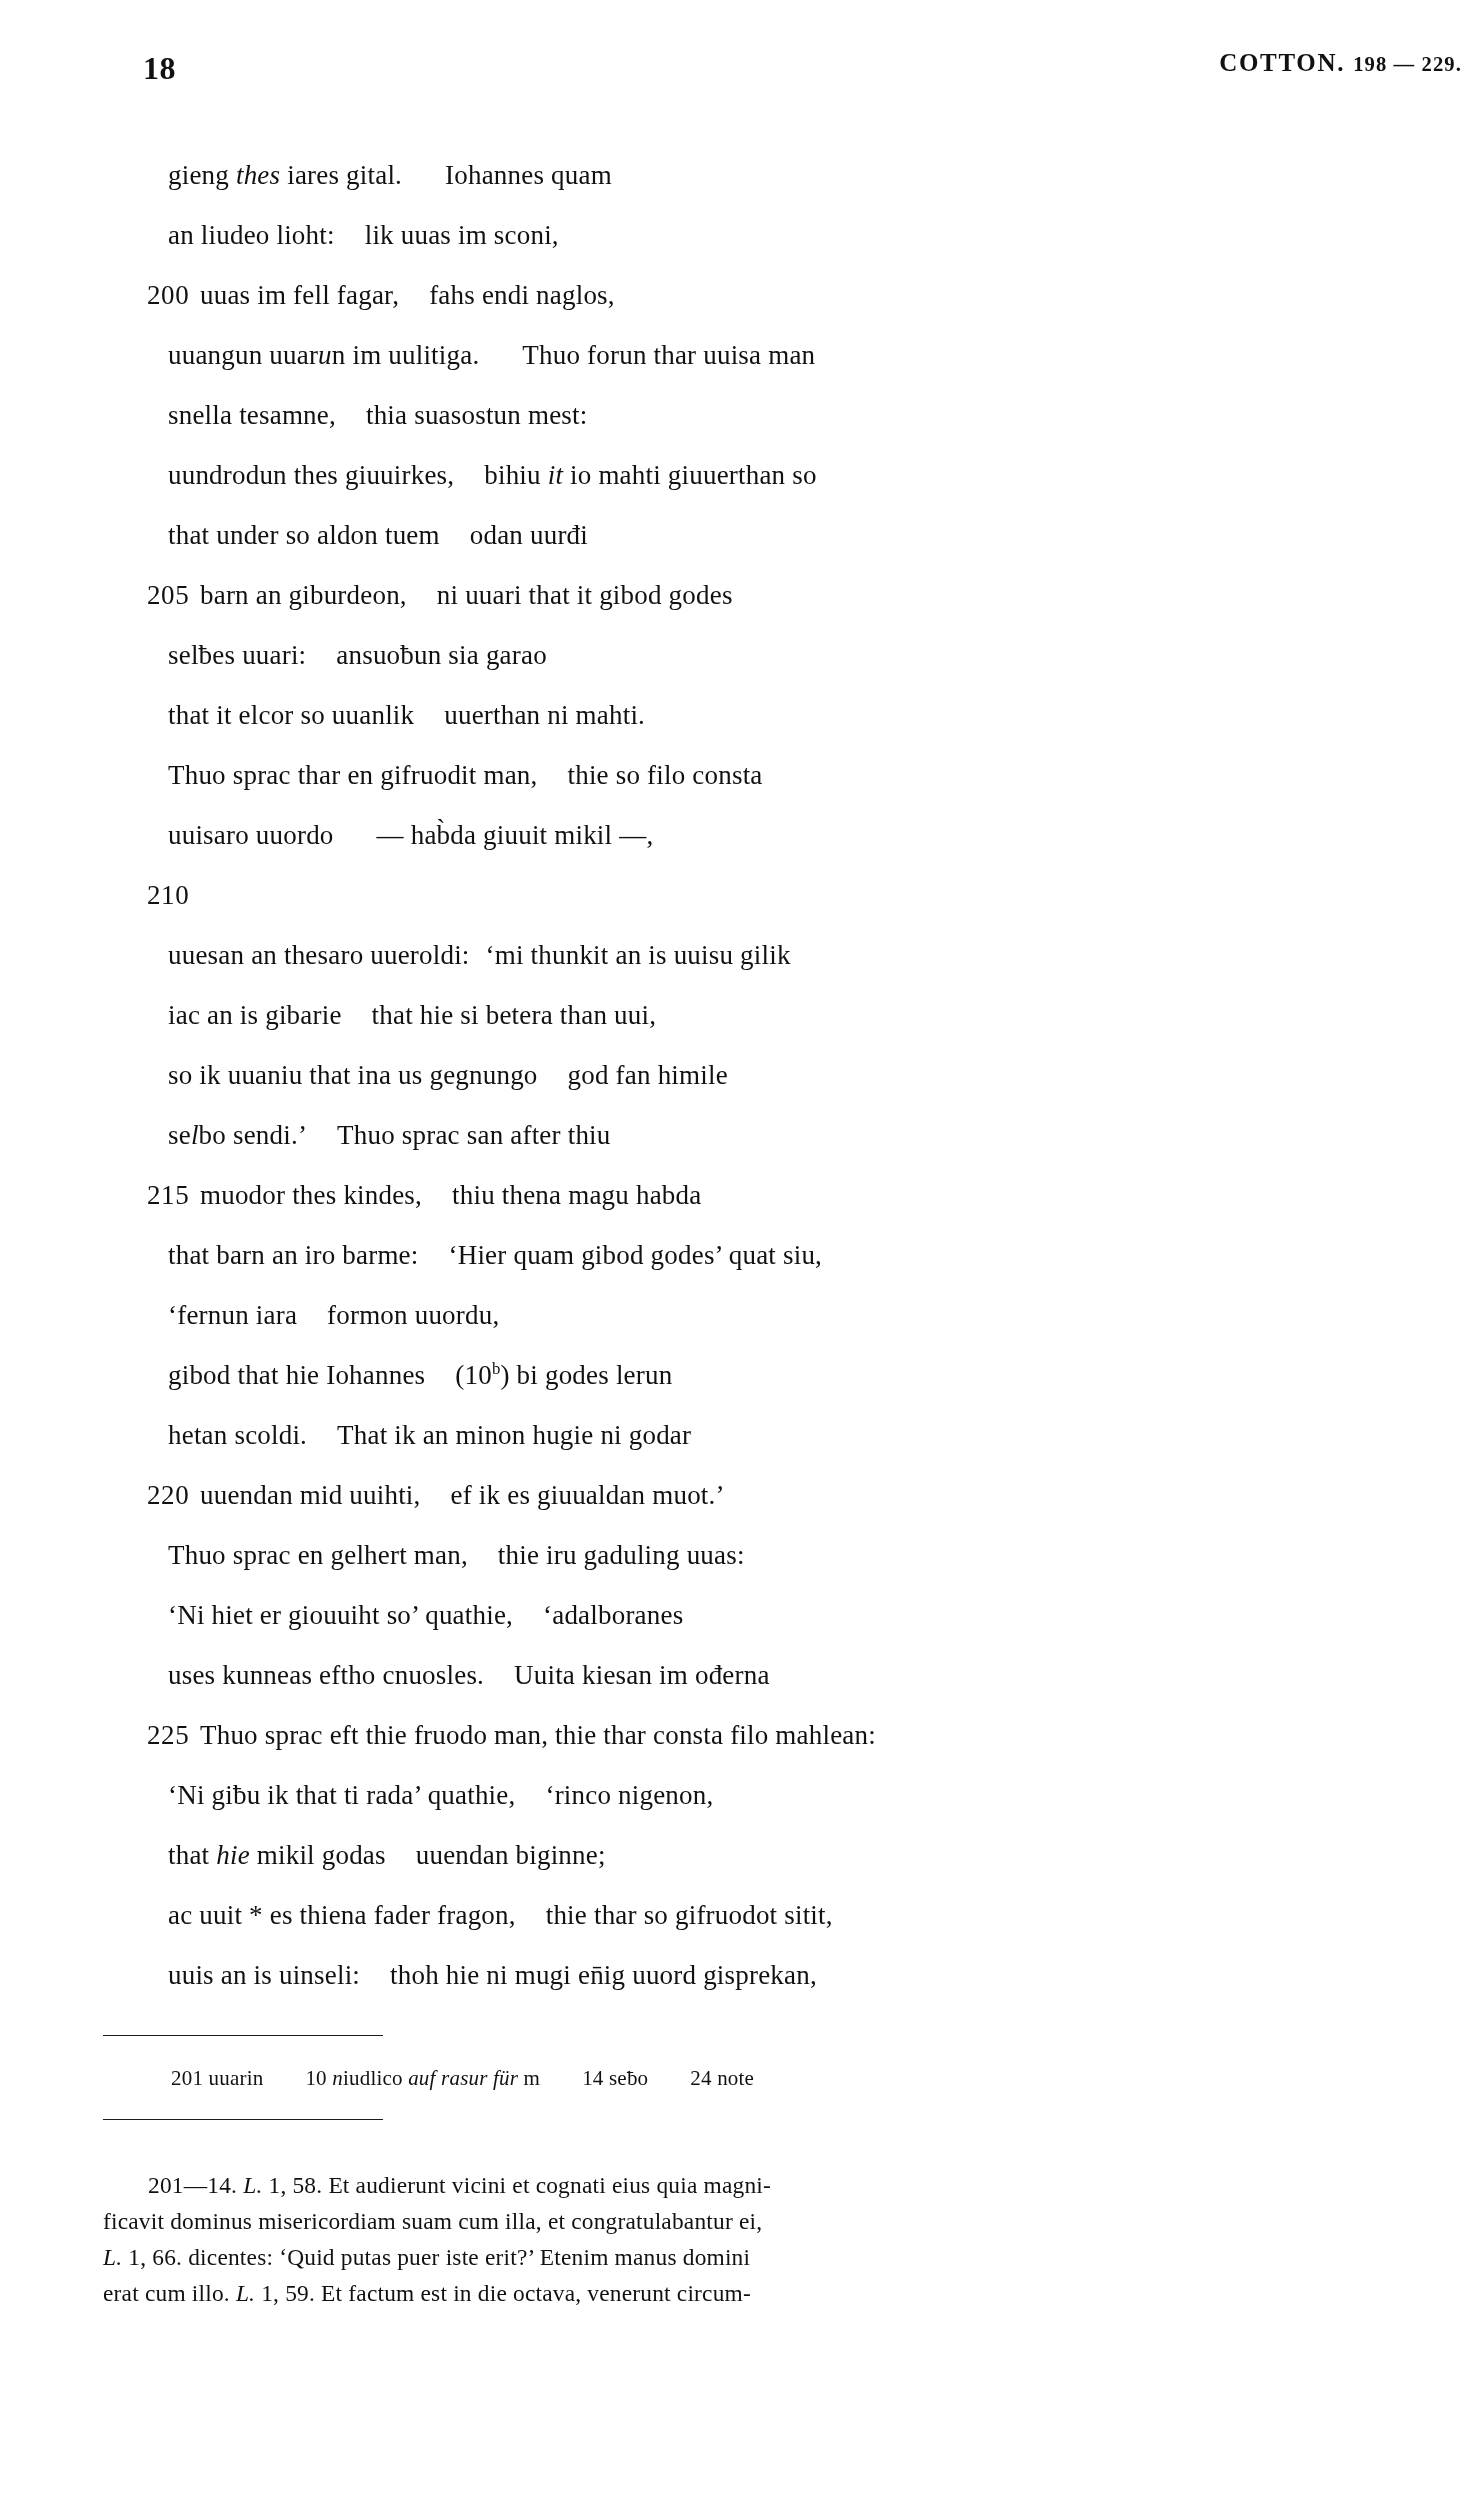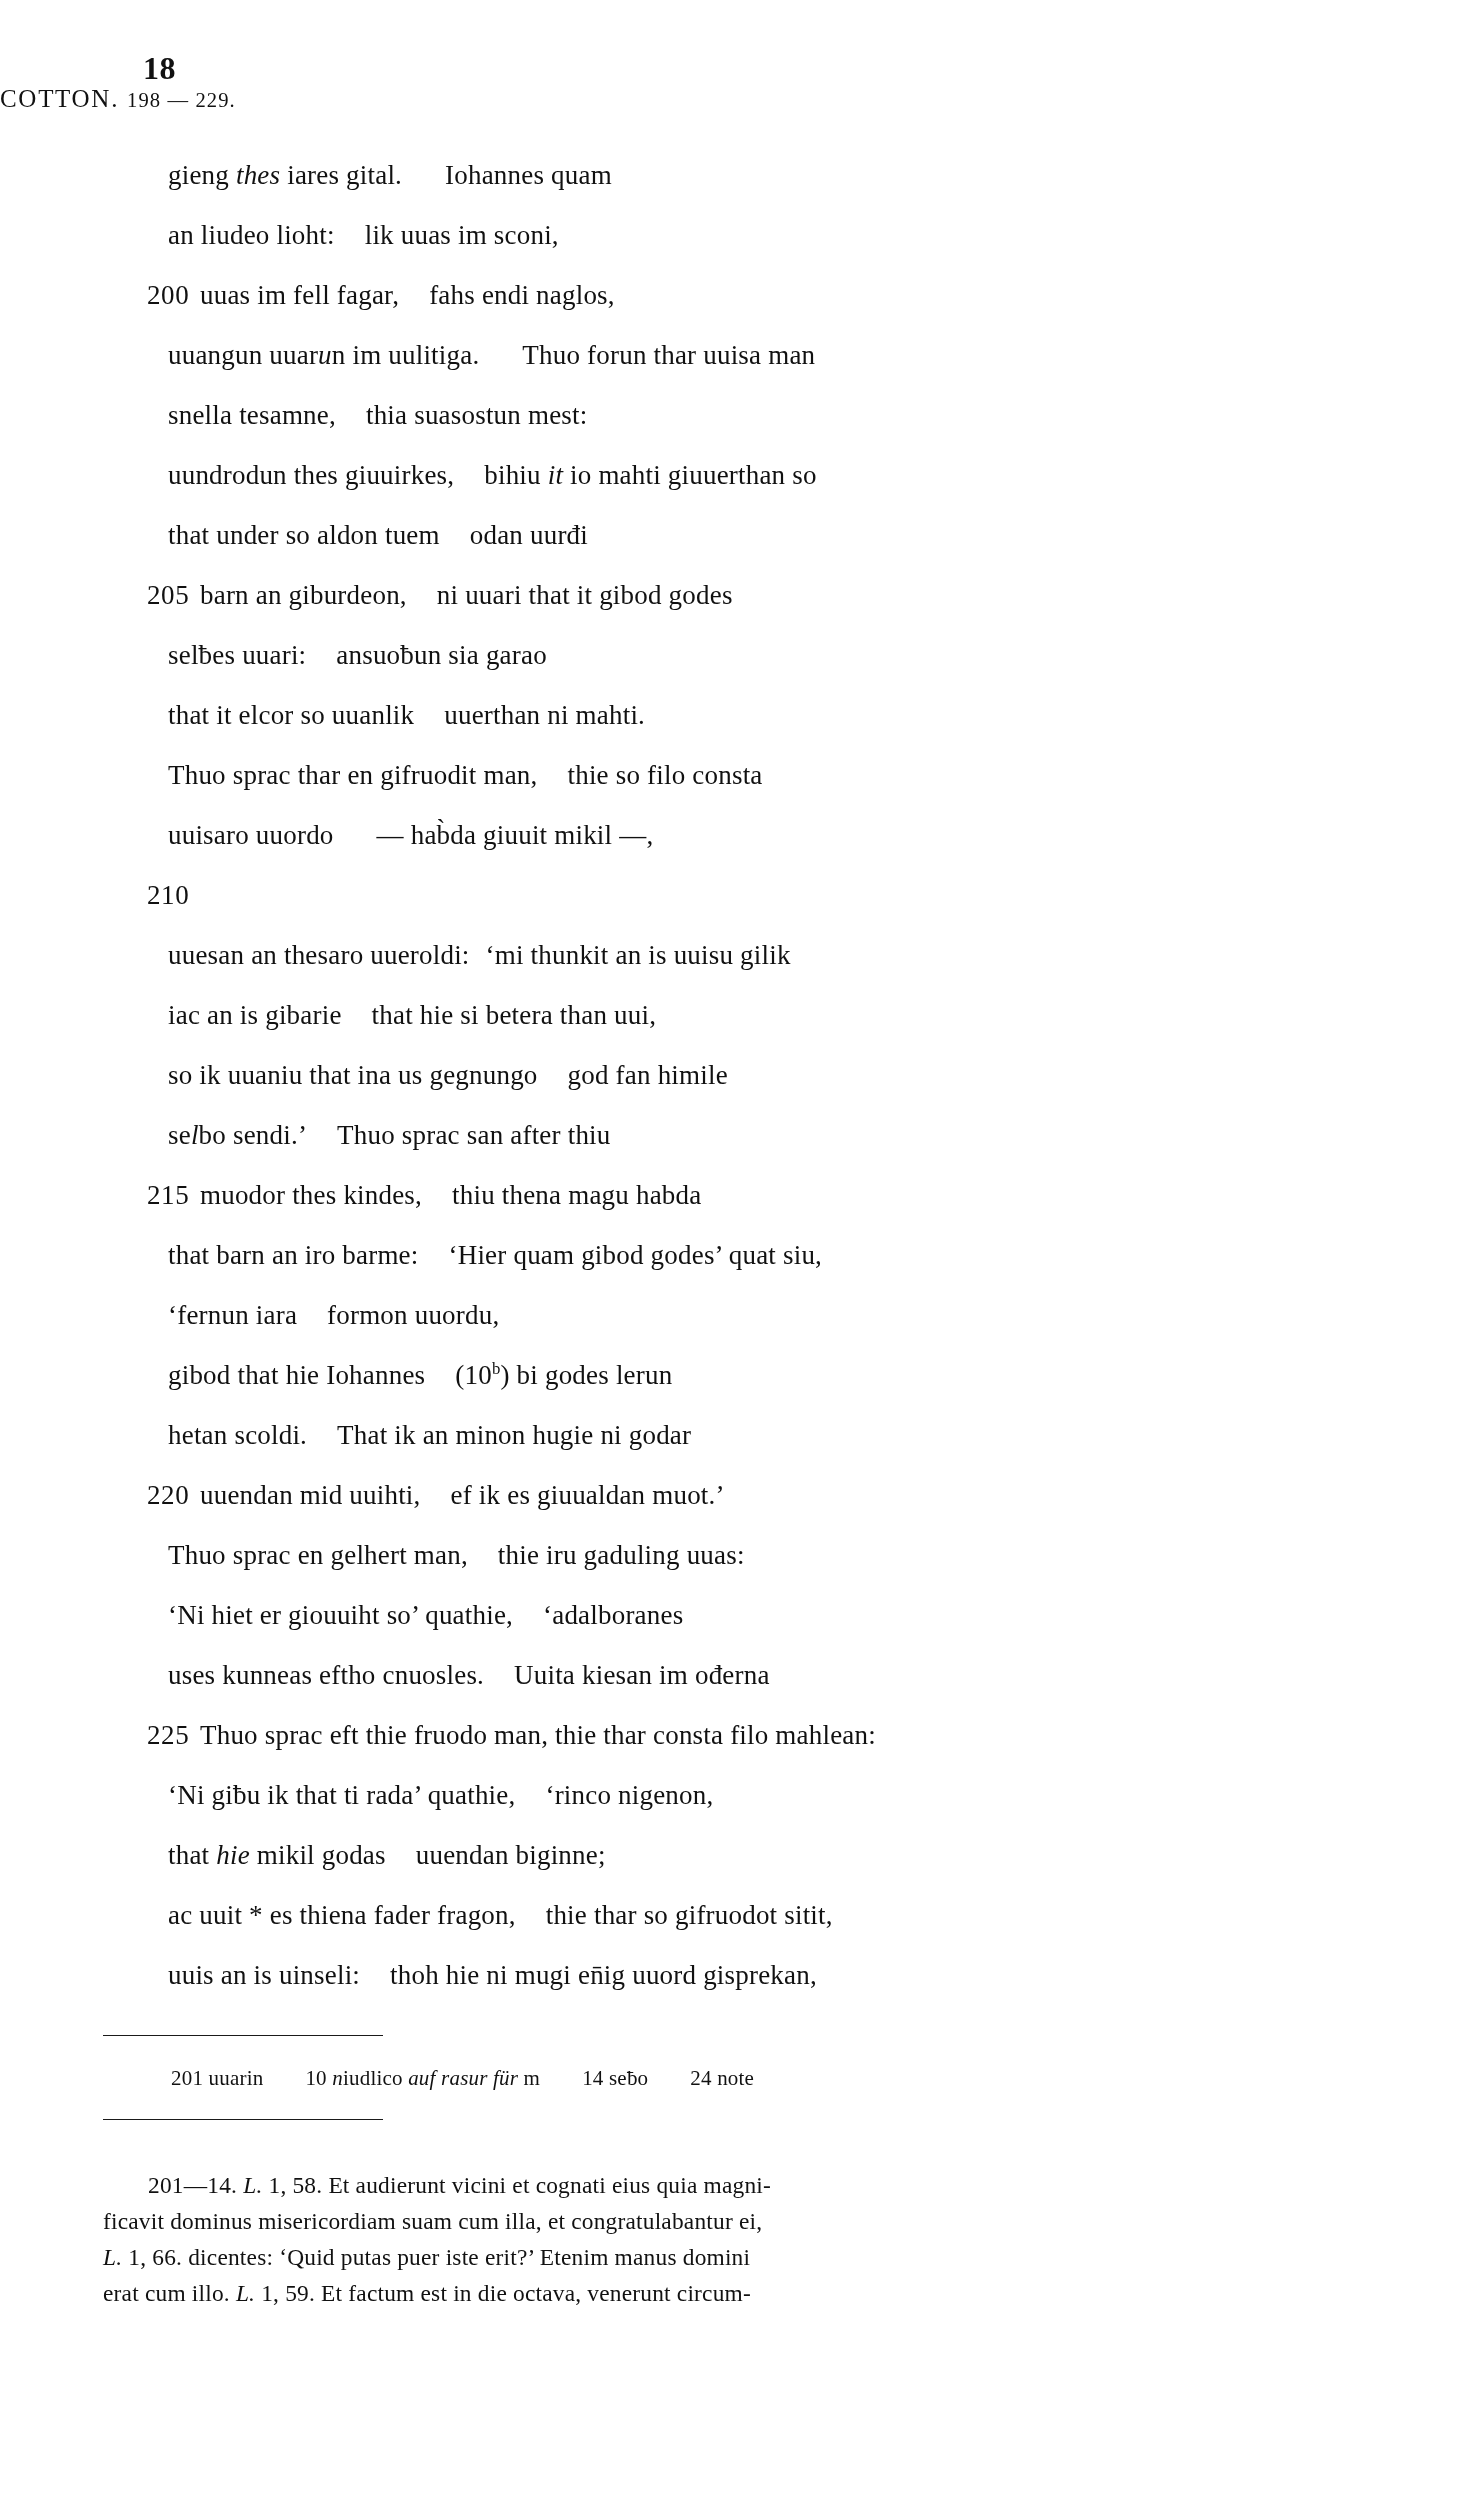--- a/index.html
+++ b/index.html
@@ -39,26 +39,25 @@
     font-weight: 700;
     letter-spacing: 0.6px;
     line-height: 1;
     margin-left: 40px;
   }
   .head-title {
     position: absolute;
     left: 0;
     right: 0;
     top: 50px;
-    text-align: left;
+    text-align: right;
     font-size: 25px;
-    font-weight: 400;
+    font-weight: 700;
     letter-spacing: 1.7px;
     line-height: 1;
-    margin-top: 36px;
   }
   .head-title .hrange {
     font-size: 20.6px;
     letter-spacing: 1.1px;
   }
 
   
   .verse-block {
     margin-top: 59px;
     padding-left: 120px;

